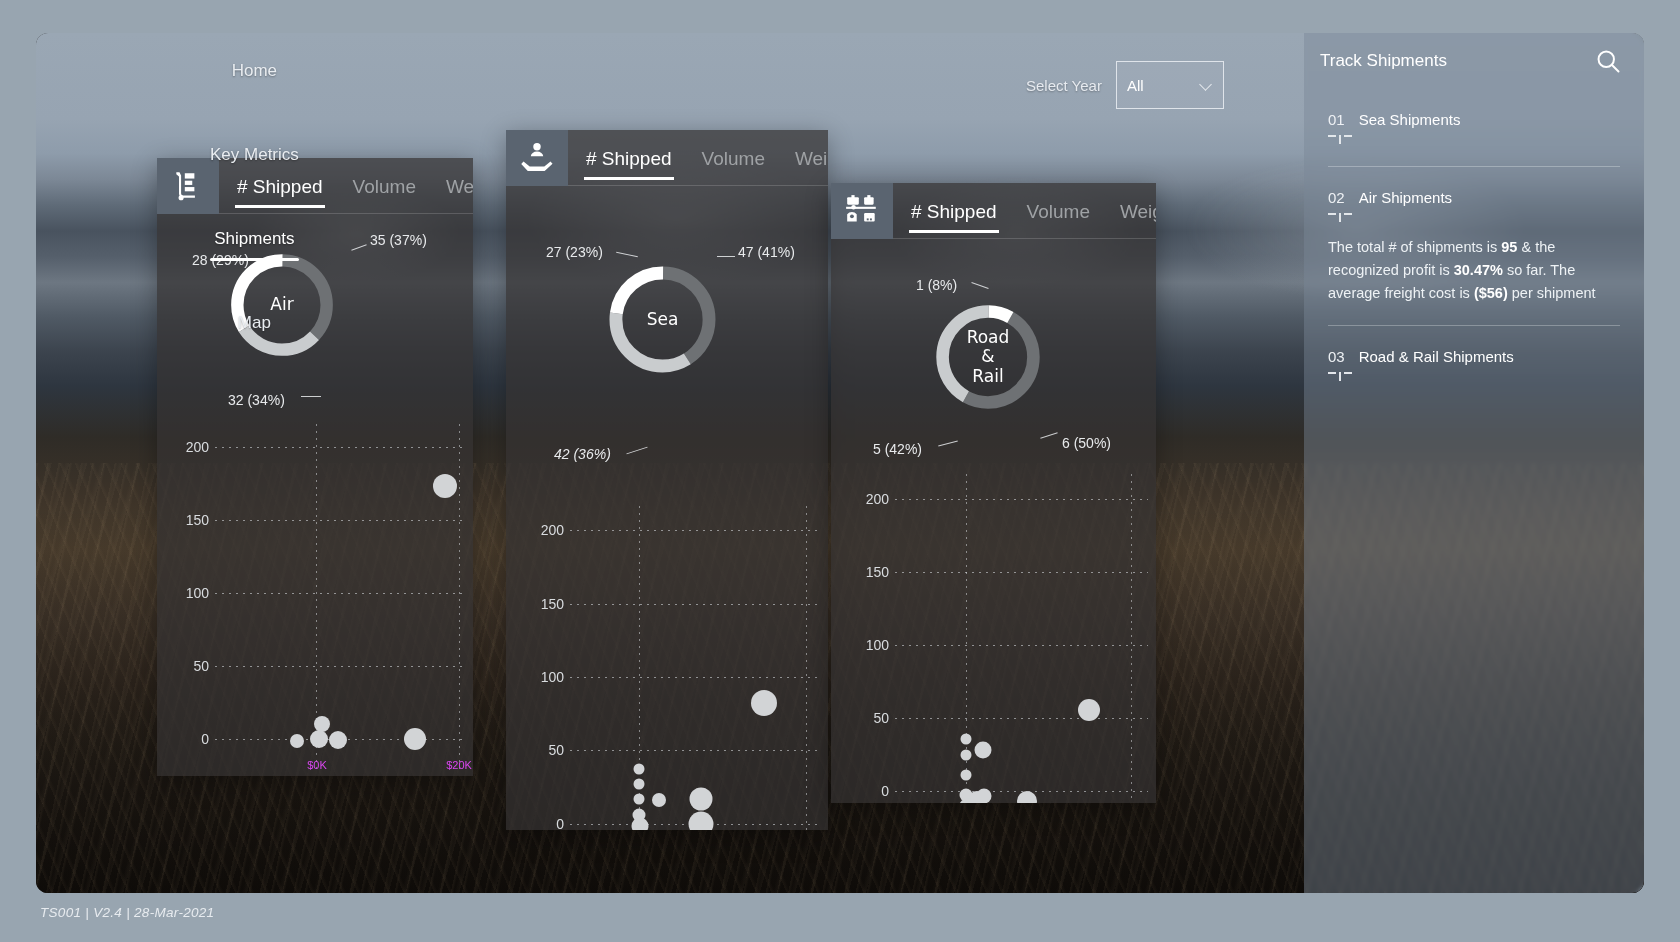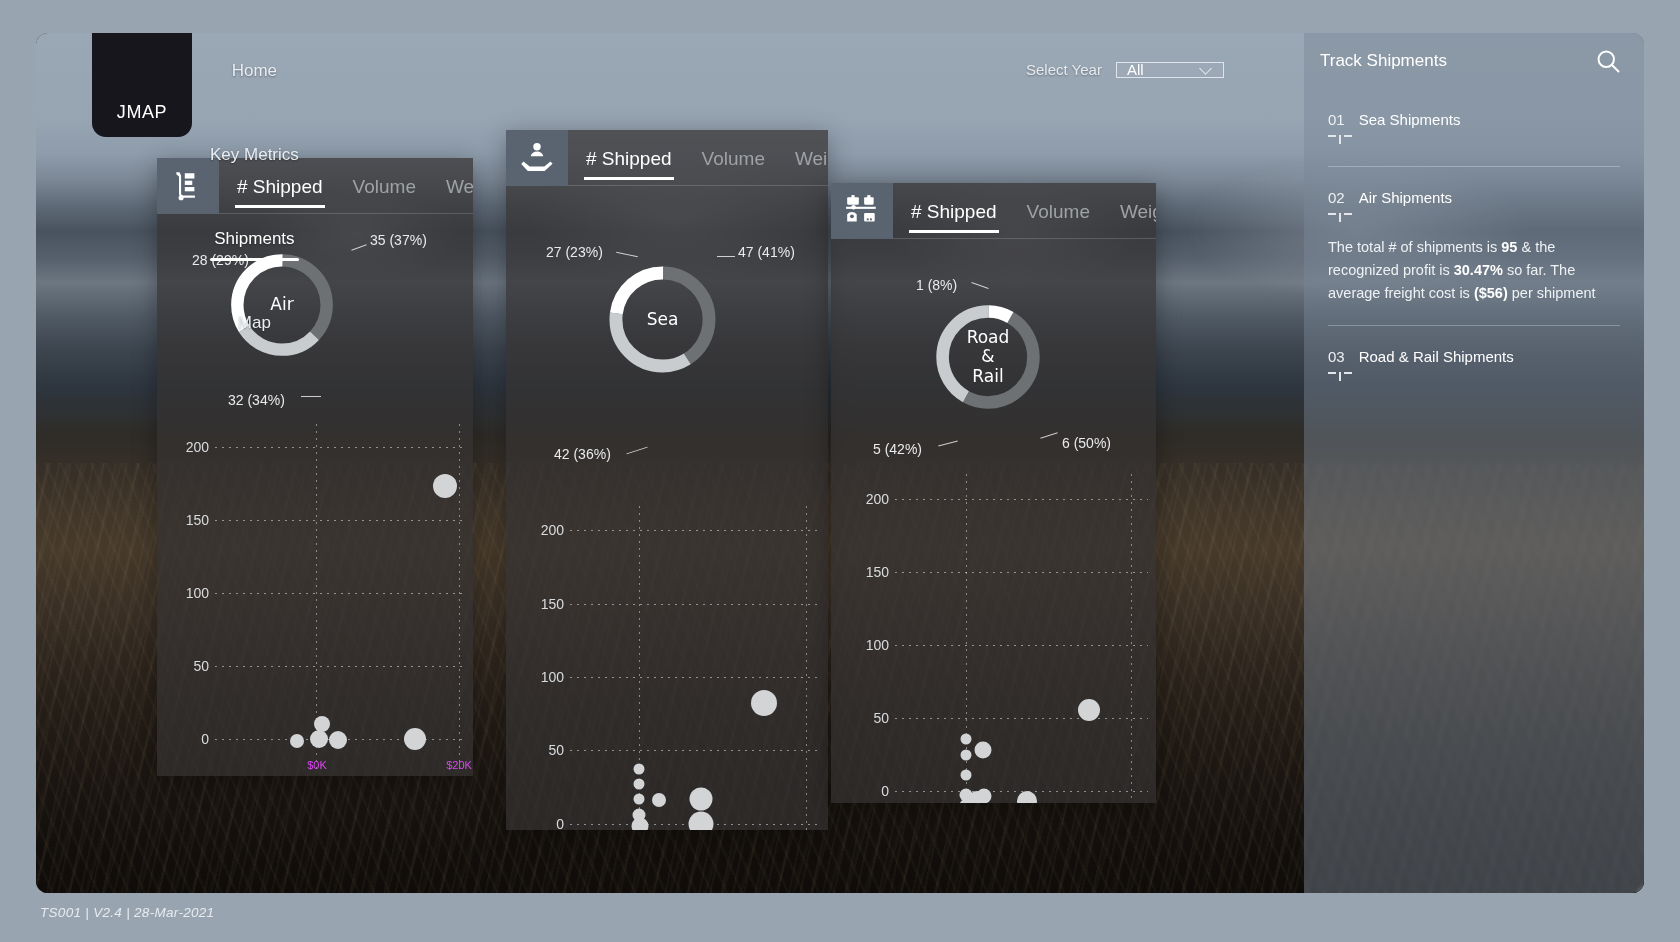--- a/index.html
+++ b/index.html
@@ -111,21 +111,21 @@
 
   
   .year-wrap {
     position: absolute;
     left: 990px; top: 28px;
     display: flex; align-items: center; gap: 14px;
     z-index: 6;
   }
   .year-label { color: #e7ebf0; font-size: 15px; text-shadow: 0 1px 2px rgba(0,0,0,.3); }
   .year-select {
-    width: 108px; height: 16px;
+    width: 108px; height: 48px;
     border: 1px solid #dfe4ea;
     background: rgba(255,255,255,0.04);
     display: flex; align-items: center; justify-content: space-between;
     padding: 0 10px; box-sizing: border-box;
     cursor: pointer;
   }
   .year-select .val { color: #ffffff; font-size: 15px; }
   .chev { width: 13px; height: 13px; position: relative; }
   .chev::before {
     content: ""; position: absolute; left: 1px; top: 1px;
@@ -282,23 +282,20 @@
 </head>
 <body>
 
 <div id="root">
   <div class="app-window">
     <div class="bg-photo">
       <div class="bg-mountains"></div>
       <div class="bg-grass"></div>
     </div>
 
-    <div class="logo-tab">
-      <span>JMAP</span>
-    </div>
 
     <nav class="topnav">
       <div class="nav-item">Home</div>
       <div class="nav-item">Key Metrics</div>
       <div class="nav-item active">Shipments</div>
       <div class="nav-item">Map</div>
     </nav>
 
     <div class="year-wrap">
       <div class="year-label">Select Year</div>
@@ -400,21 +397,21 @@
             <circle cx="21" cy="21" r="15.9" fill="none" stroke="#6e7174" stroke-width="4.4" stroke-dasharray="41 59" stroke-dashoffset="25"></circle>
             <circle cx="21" cy="21" r="15.9" fill="none" stroke="#c9ccce" stroke-width="4.4" stroke-dasharray="36 64" stroke-dashoffset="-16"></circle>
             <circle cx="21" cy="21" r="15.9" fill="none" stroke="#ffffff" stroke-width="4.4" stroke-dasharray="23 77" stroke-dashoffset="-52"></circle>
           </svg>
           <div class="donut-center">Sea</div>
         </div>
         <div class="donut-label" style="left:232px; top:58px;">47 (41%)</div>
         <div class="leader" style="left:211px; top:70px; width:18px;"></div>
         <div class="donut-label" style="left:40px; top:58px;">27 (23%)</div>
         <div class="leader" style="left:110px; top:68px; width:22px; transform:rotate(12deg);"></div>
-        <div class="donut-label" style="left:48px; top:260px;">42 (36%)</div>
+        <div class="donut-label" style="left:48px; top:260px;font-style:italic;">42 (36%)</div>
         <div class="leader" style="left:120px; top:264px; width:22px; transform:rotate(-18deg);"></div>
 
         <div class="plot" style="left:0; top:290px; width:322px; height:410px;">
           <div class="ytick" style="left:10px; top:54px; width:48px;">200</div>
           <div class="ytick" style="left:10px; top:128px; width:48px;">150</div>
           <div class="ytick" style="left:10px; top:201px; width:48px;">100</div>
           <div class="ytick" style="left:10px; top:274px; width:48px;">50</div>
           <div class="ytick" style="left:10px; top:348px; width:48px;">0</div>
 
           <div class="gridline-h" style="left:64px; right:8px; top:54px;"></div>

